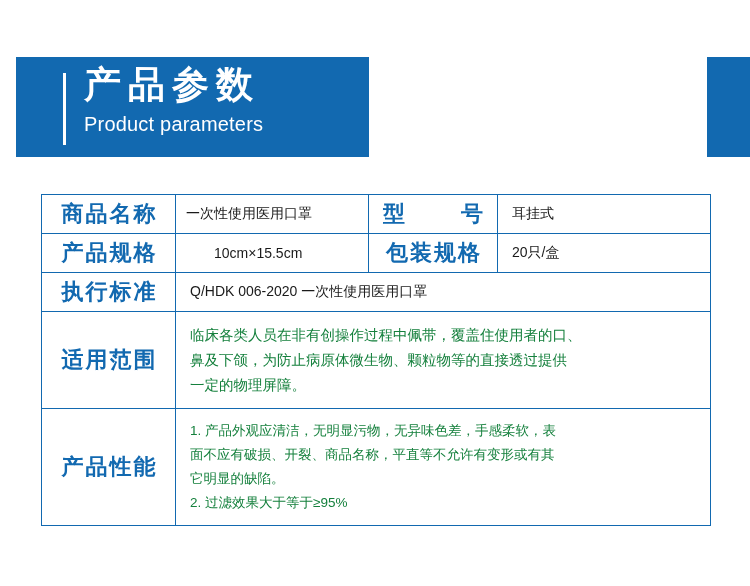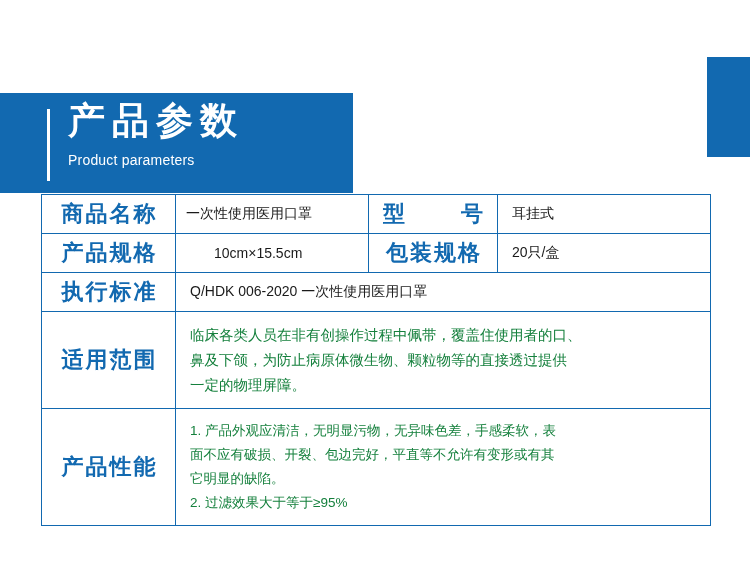--- a/index.html
+++ b/index.html
@@ -11,25 +11,24 @@
     height: 586px;
     background: #ffffff;
     font-family: "Liberation Sans", "DejaVu Sans", sans-serif;
     overflow: hidden;
     position: relative;
   }
 
   
   #header-area {
     position: absolute;
-    left: 0;
+    left: 16px;
     top: 57px;
     width: 636px;
     height: 100px;
-    margin-top: 36px;
   }
   #header-banner {
     position: absolute;
     left: 0;
     top: 0;
     width: 353px;
     height: 100px;
     background: #1269b0;
   }
   #banner-accent-bar {
@@ -49,21 +48,21 @@
     font-weight: bold;
     letter-spacing: 7px;
     line-height: 45px;
     white-space: nowrap;
   }
   #banner-title-en {
     position: absolute;
     left: 68px;
     top: 53px;
     color: #ffffff;
-    font-size: 14px;
+    font-size: 20px;
     line-height: 28px;
     letter-spacing: 0.2px;
     white-space: nowrap;
   }
 
   #product-name-title {
     position: absolute;
     left: 412px;
     top: 76px;
     width: 250px;
@@ -201,20 +200,20 @@
         <span class="pline">临床各类人员在非有创操作过程中佩带，覆盖住使用者的口、</span>
         <span class="pline">鼻及下颌，为防止病原体微生物、颗粒物等的直接透过提供</span>
         <span class="pline">一定的物理屏障。</span>
       </td>
     </tr>
 
     <tr class="row-tall row-perf">
       <td class="label-cell">产品性能</td>
       <td class="para-cell" colspan="3" style="font-size:13.5px; line-height:24px;">
         <span class="pline">1. 产品外观应清洁，无明显污物，无异味色差，手感柔软，表</span>
-        <span class="pline">面不应有破损、开裂、包边完好，平直等不允许有变形或有其</span>
+        <span class="pline">面不应有破损、开裂、商品名称，平直等不允许有变形或有其</span>
         <span class="pline">它明显的缺陷。</span>
         <span class="pline">2. 过滤效果大于等于≥95%</span>
       </td>
     </tr>
 
   </tbody>
 </table>
 
 </body></html>

